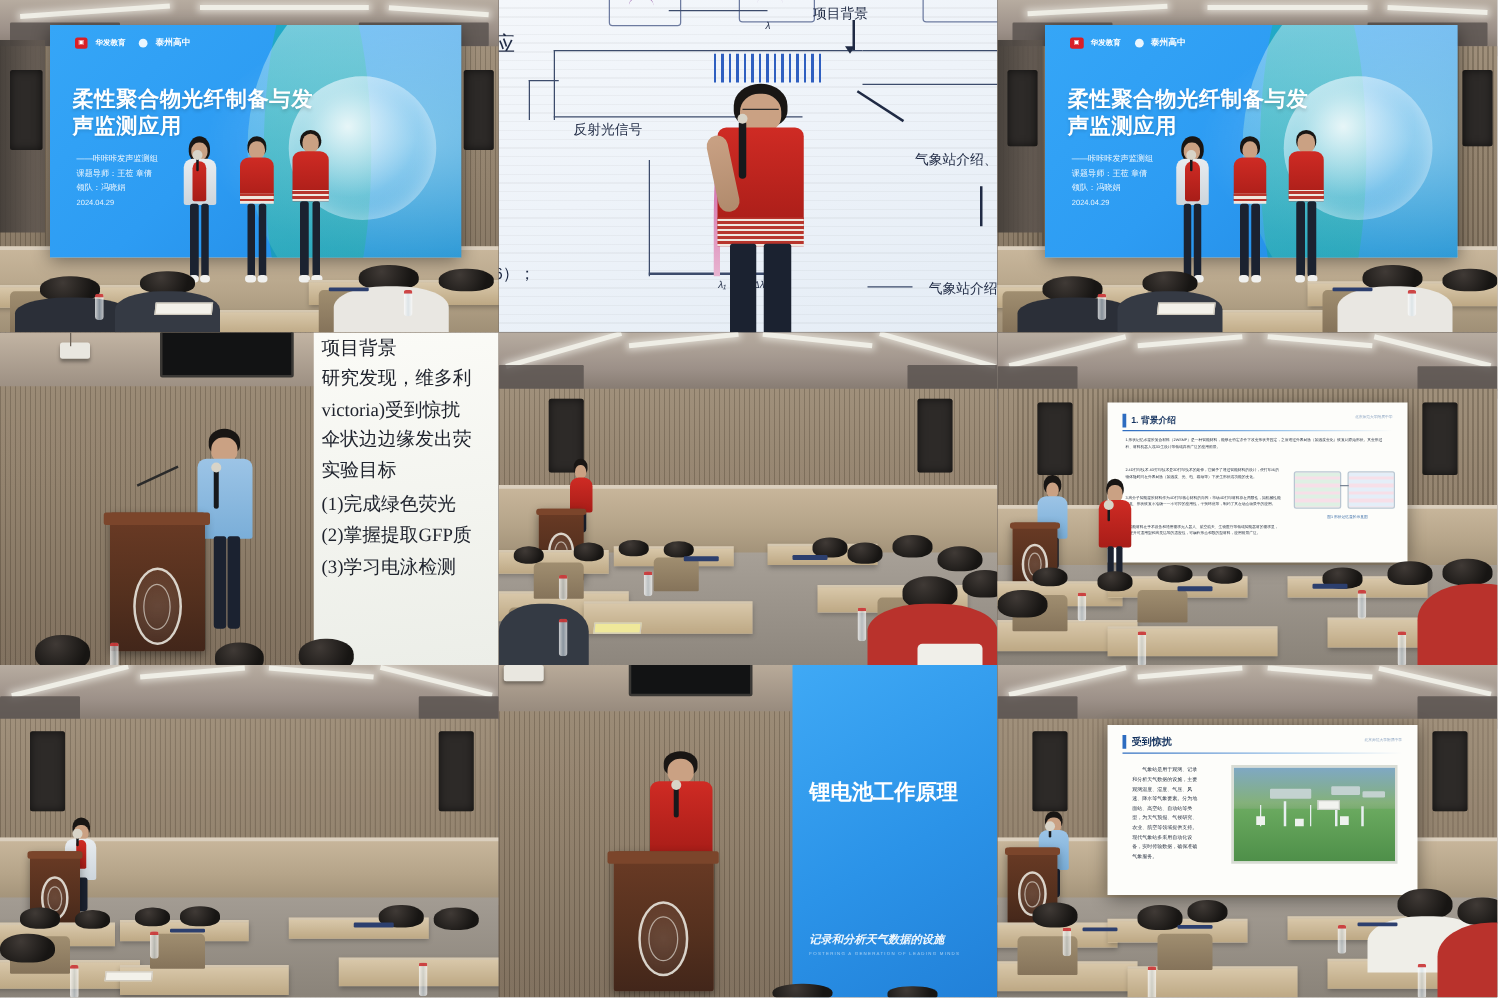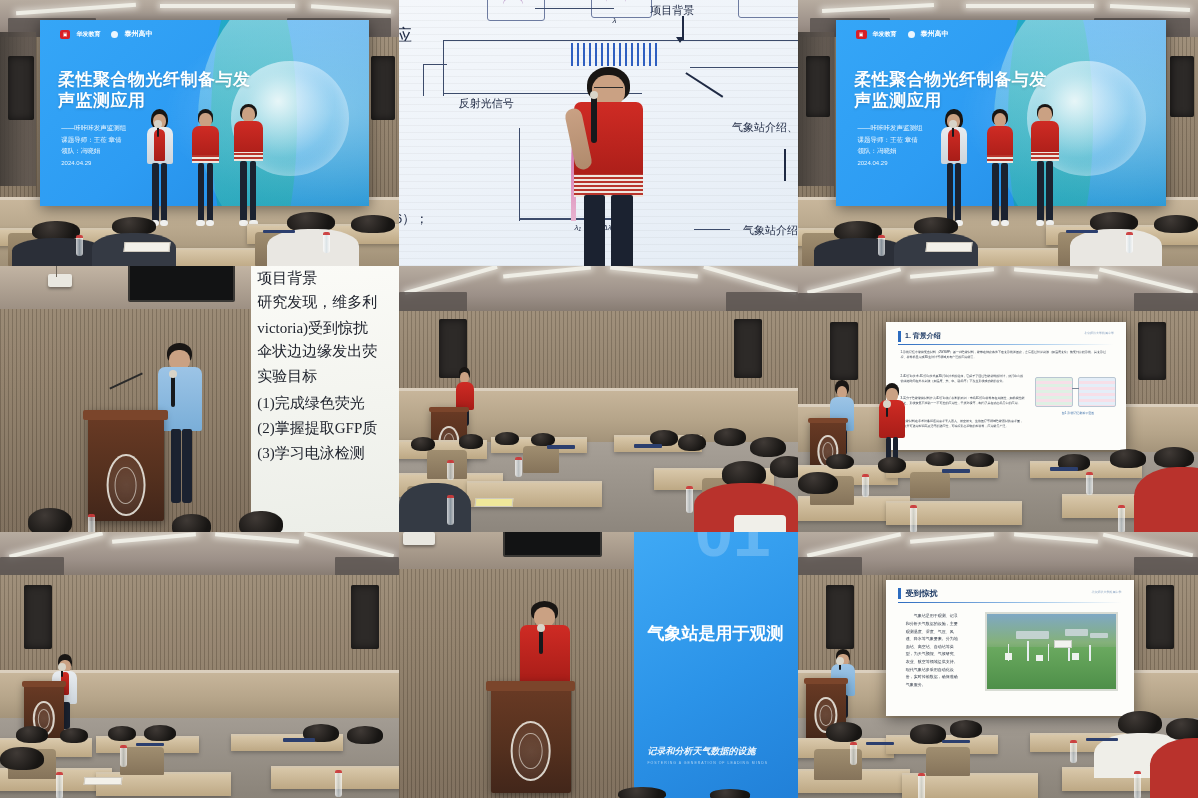--- a/index.html
+++ b/index.html
@@ -693,22 +693,21 @@
 
   <div class="cell">
     <div class="room">
       <div class="wall" style="top:0;"></div>
       <div style="position:absolute;left:0;right:0;top:0;height:14%;background:linear-gradient(180deg,#b8aa99,#988b7e);"></div>
       <div class="tvpanel" style="left:26%;top:-2%;width:24%;height:10%;"></div>
       <div class="projector" style="left:1%;top:0%;width:8%;height:5%;"></div>
     </div>
 
     <div class="numslide" style="left:59%;top:0;right:0;bottom:0;">
-      <div class="bignum" style="left:37%;top:-10%;font-size:68px;">01</div>
-      <div class="ntitle" style="left:8%;top:34%;font-size:17px;">气象站是用于观测</div>
+      <div class="ntitle" style="left:8%;top:34%;font-size:17px;">锂电池工作原理</div>
       <div class="foot-cn" style="left:8%;top:80%;font-size:9px;font-style:italic;">记录和分析天气数据的设施</div>
       <div class="foot-en" style="left:8%;top:86%;font-size:3.5px;">FOSTERING A GENERATION OF LEADING MINDS</div>
     </div>
 
     <div class="person" style="left:30%;top:26%;width:13%;height:52%;">
       <div class="p-hair" style="left:24%;top:0;width:52%;height:14%;"></div>
       <div class="p-head" style="left:29%;top:4%;width:42%;height:15%;"></div>
       <div class="p-body red" style="left:2%;top:17%;width:96%;height:42%;"></div>
       <div class="p-legs" style="left:30%;top:58%;width:40%;height:42%;"></div>
       <div class="mic" style="left:39%;top:20%;width:7%;height:18%;"></div>

